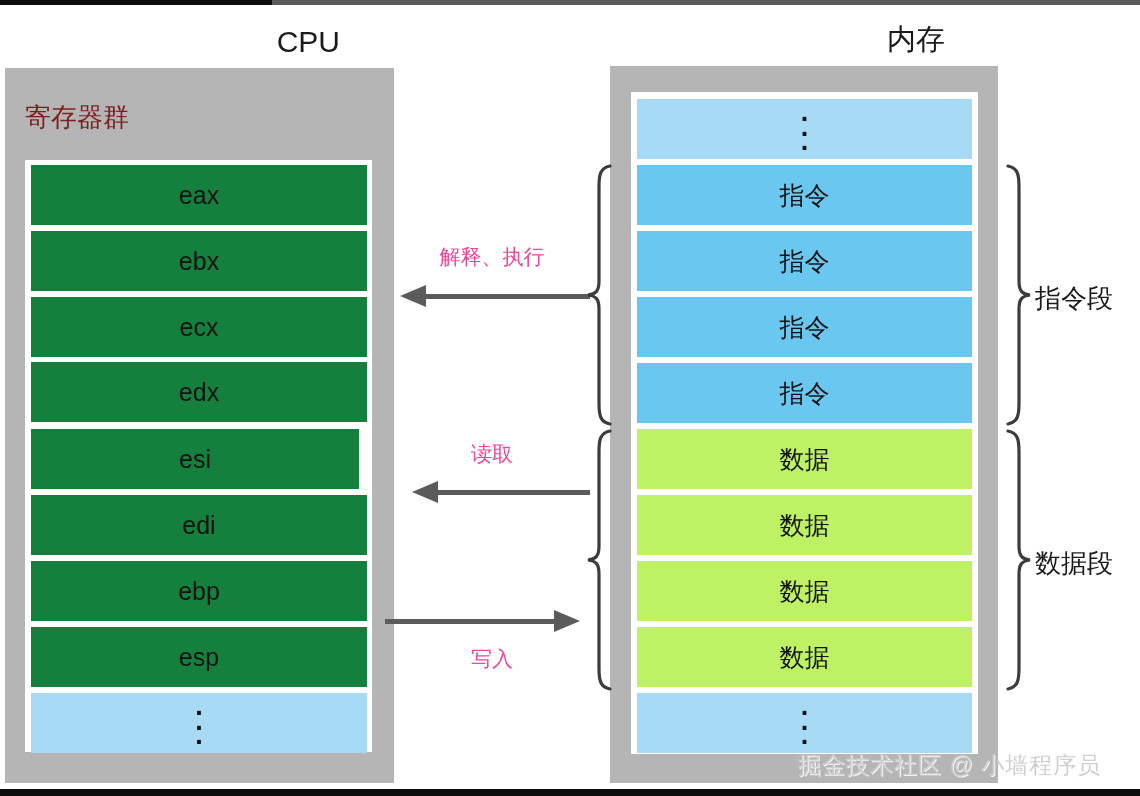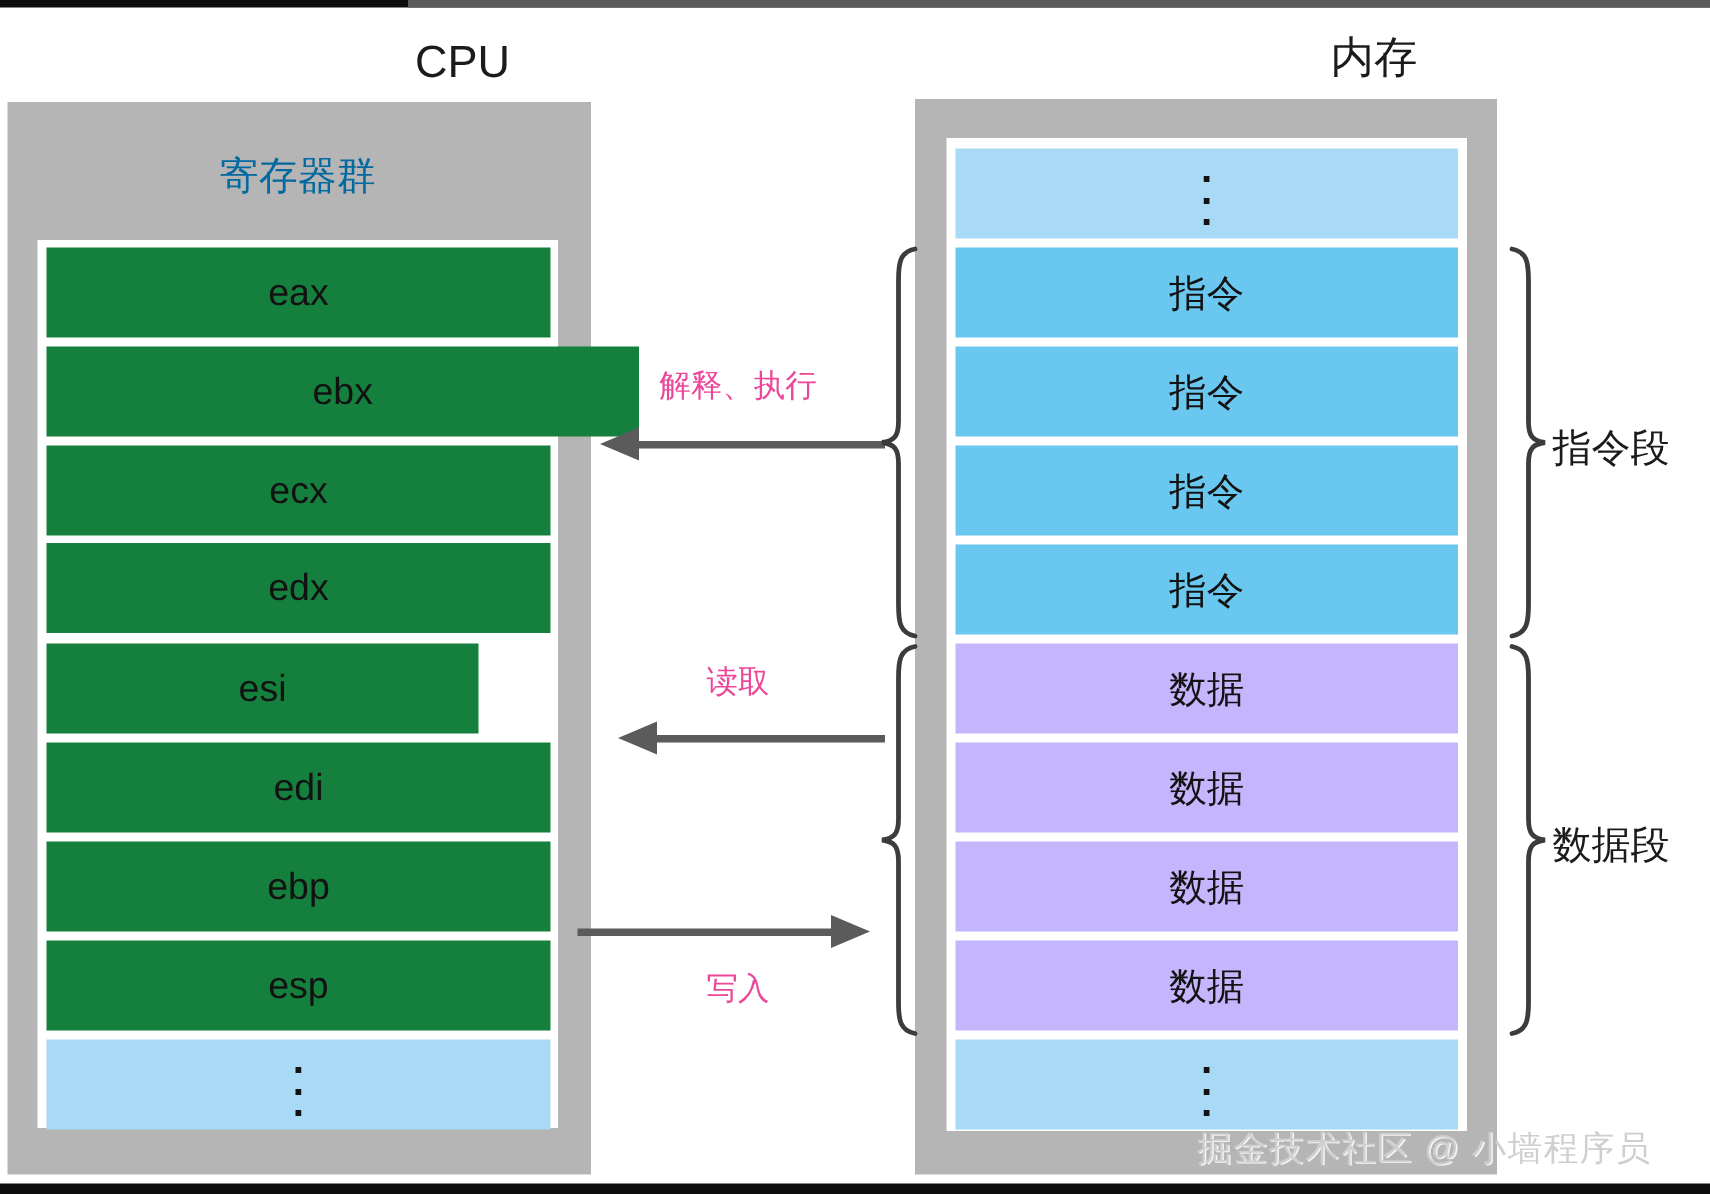--- a/index.html
+++ b/index.html
@@ -61,41 +61,40 @@
     background: #ffffff;
   }
   #cpu-frame    { left: 25px; top: 160px; width: 347px; height: 592px; }
   #memory-frame { left: 631px; top: 92px;  width: 347px; height: 662px; }
 
   
   #cpu-group-label {
     position: absolute;
     left: 25px; top: 100px;
     width: 347px;
-    text-align: center;
     font-size: 26px;
-    color: #0369a1;
+    color: #7f1d1d;
     white-space: nowrap;
   }
 
   
   .cell {
     position: absolute;
     display: flex;
     align-items: center;
     justify-content: center;
     font-size: 25px;
     color: #121212;
     box-sizing: border-box;
     white-space: nowrap;
   }
   .cell.reg   { background: #15803d; }
   .cell.instr { background: #6ac7ef; }
   .cell.dots  { background: #a8daf5; }
-  .cell.data  { background: #c4b5fd; text-align: right; }
+  .cell.data  { background: #bef264; text-align: right; }
 
   .dots-glyph {
     display: inline-block;
     font-size: 27px;
     font-weight: 700;
     letter-spacing: 0;
     line-height: 0.55;
     text-align: center;
     transform: translateY(-2px);
   }
@@ -163,30 +162,30 @@
   <div class="gray-panel" id="cpu-panel"></div>
 
   <div id="cpu-group-label">寄存器群</div>
 
   <div class="white-frame" id="cpu-frame"></div>
 
   <div id="cpu-cells">
       <div class="cell reg" style="left: 31px; top: 165px; width: 336px; height: 60px;">
         <span>eax</span>
       </div>
-      <div class="cell reg" style="left: 31px; top: 231px; width: 395px; height: 60px;">
+      <div class="cell reg" style="left: 31px; top: 231px; width: 336px; height: 60px;">
         <span>ebx</span>
       </div>
       <div class="cell reg" style="left: 31px; top: 297px; width: 336px; height: 60px;">
         <span>ecx</span>
       </div>
       <div class="cell reg" style="left: 31px; top: 362px; width: 336px; height: 60px;">
         <span>edx</span>
       </div>
-      <div class="cell reg" style="left: 31px; top: 429px; width: 288px; height: 60px;">
+      <div class="cell reg" style="left: 31px; top: 429px; width: 328px; height: 60px;">
         <span>esi</span>
       </div>
       <div class="cell reg" style="left: 31px; top: 495px; width: 336px; height: 60px;">
         <span>edi</span>
       </div>
       <div class="cell reg" style="left: 31px; top: 561px; width: 336px; height: 60px;">
         <span>ebp</span>
       </div>
       <div class="cell reg" style="left: 31px; top: 627px; width: 336px; height: 60px;">
         <span>esp</span>

